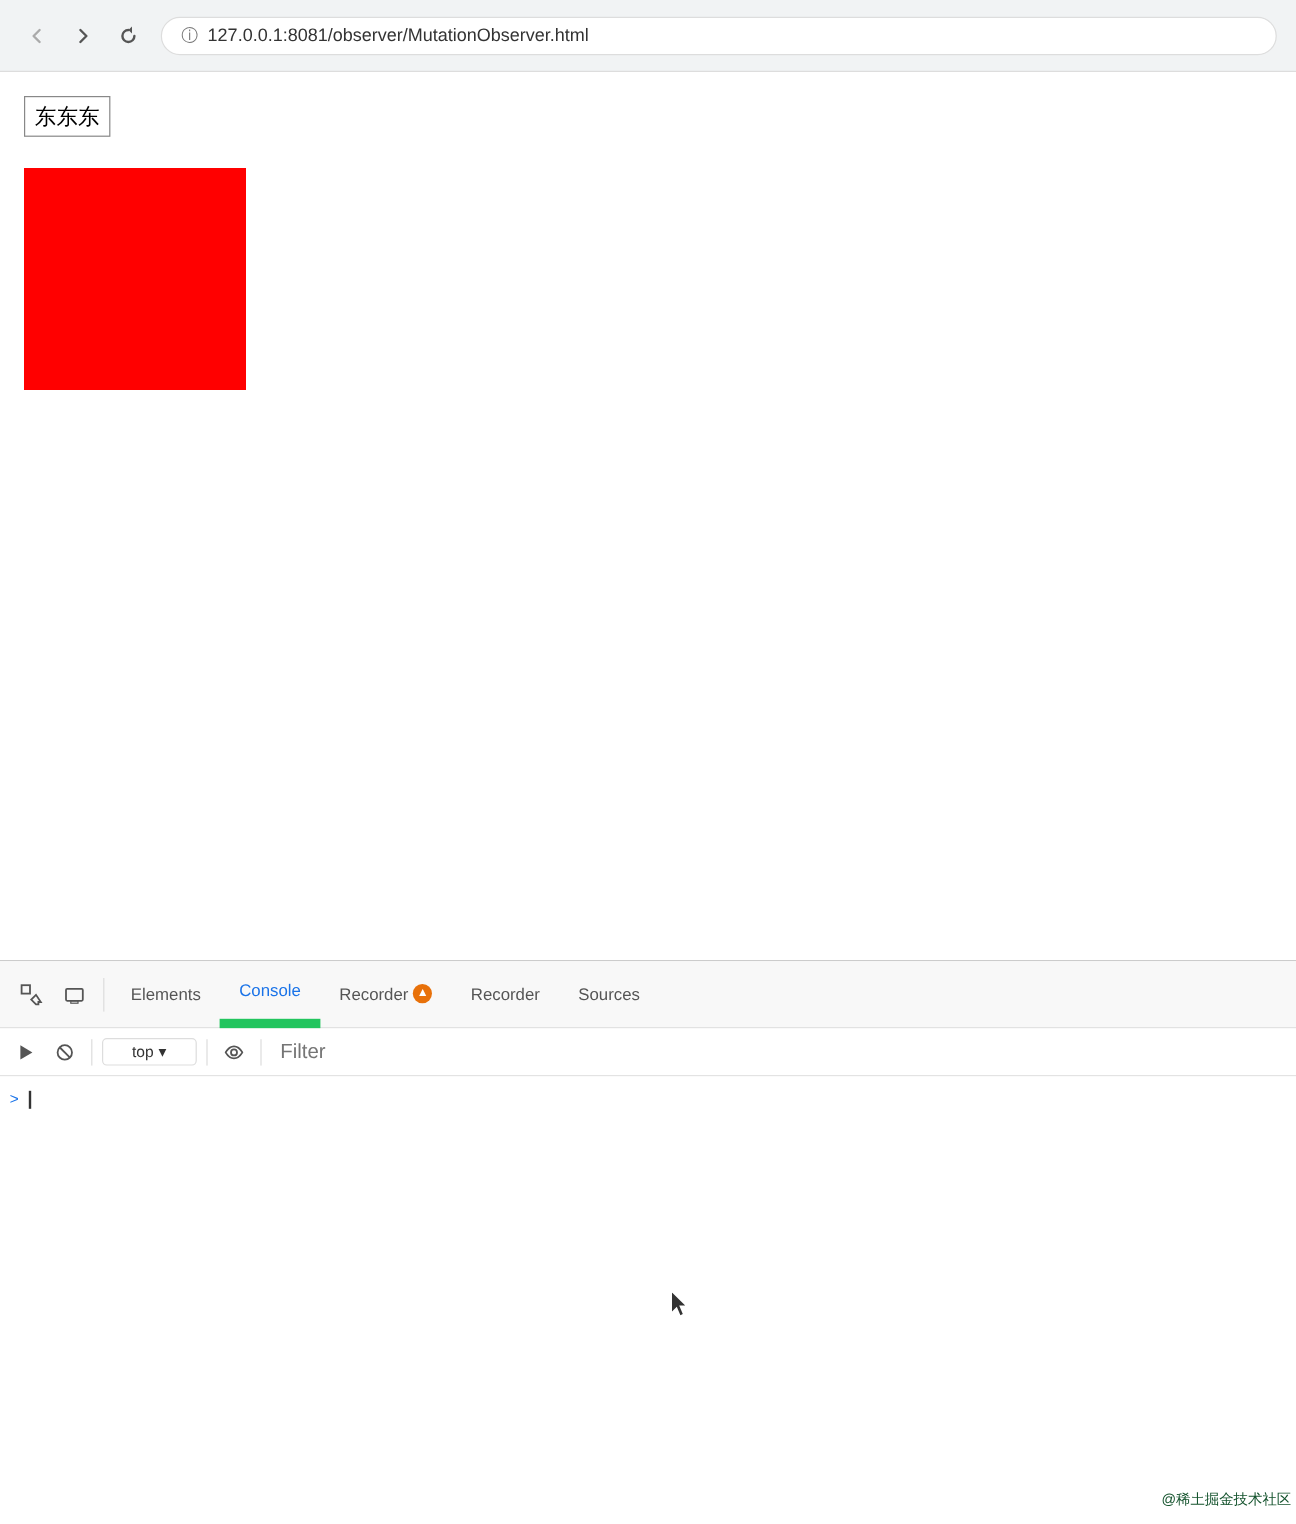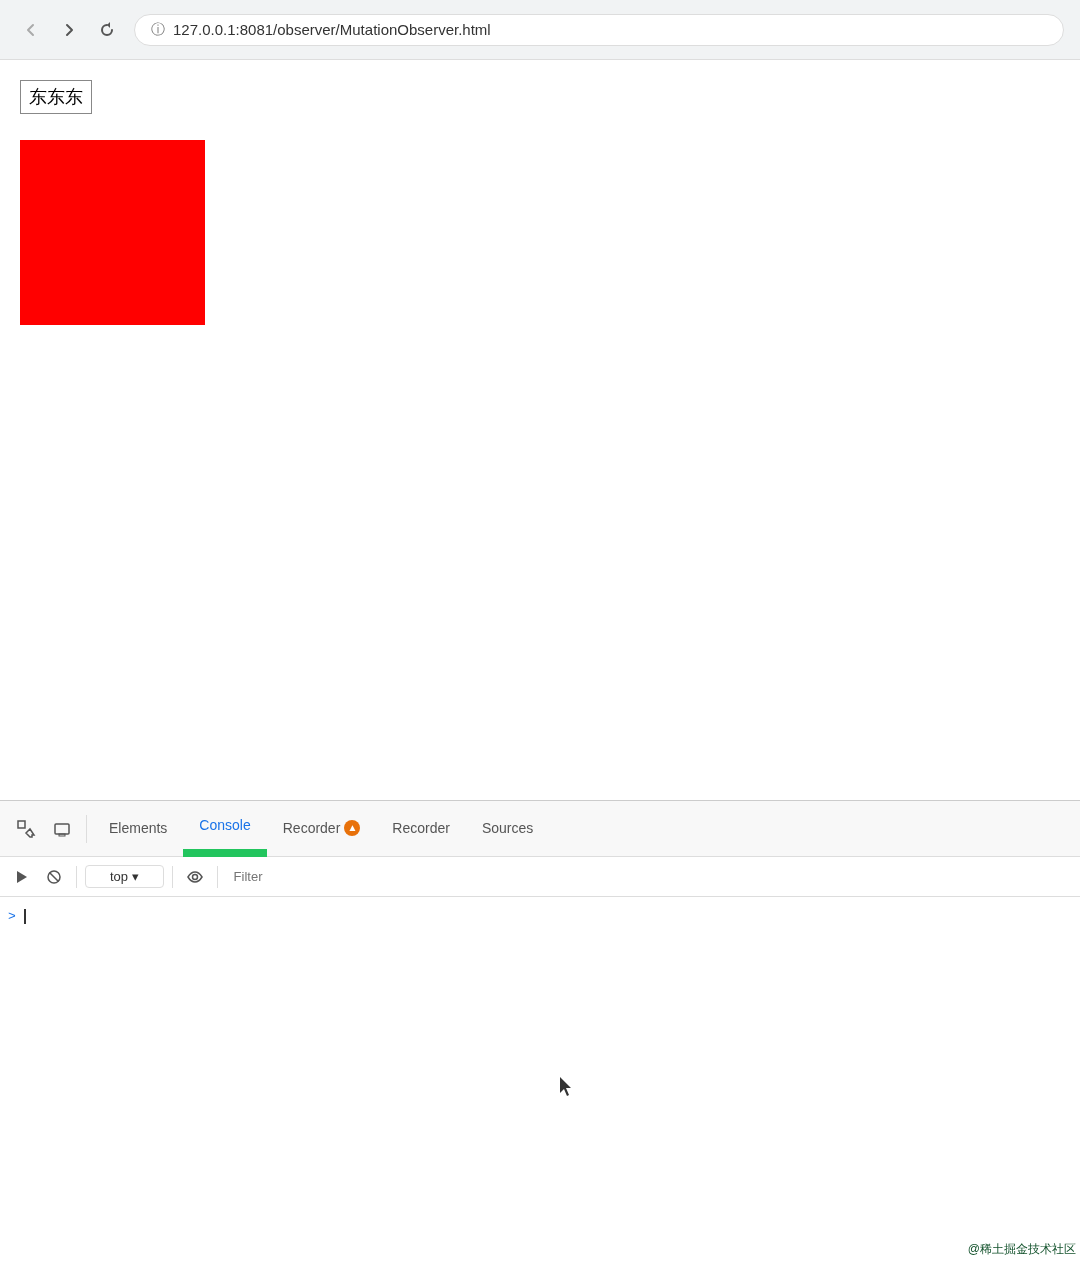--- a/index.html
+++ b/index.html
@@ -186,21 +186,21 @@
       border-radius: 4px;
       cursor: pointer;
       font-size: 13px;
       background: #fff;
       color: #333;
     }
     .filter-input {
       flex: 1;
       border: none;
       outline: none;
-      font-size: 13px;
+      font-size: 17px;
       padding: 4px 8px;
       color: #737373;
     }
 
     
     .console-area {
       flex: 1;
       background: #fff;
       position: relative;
       padding: 8px 0;

